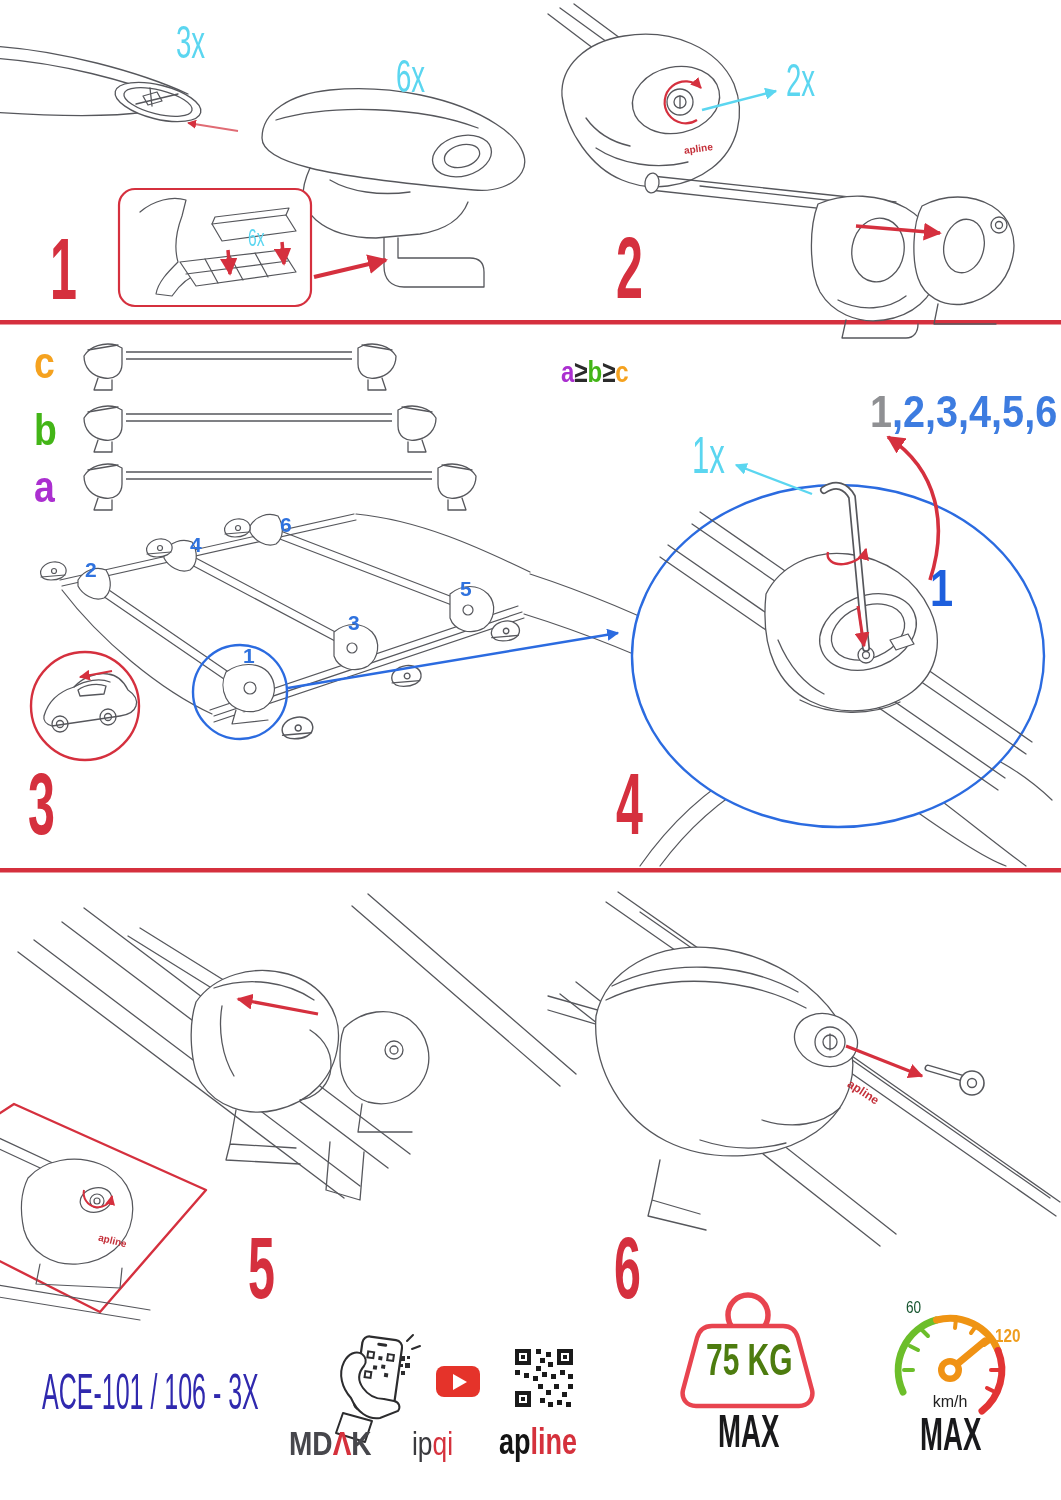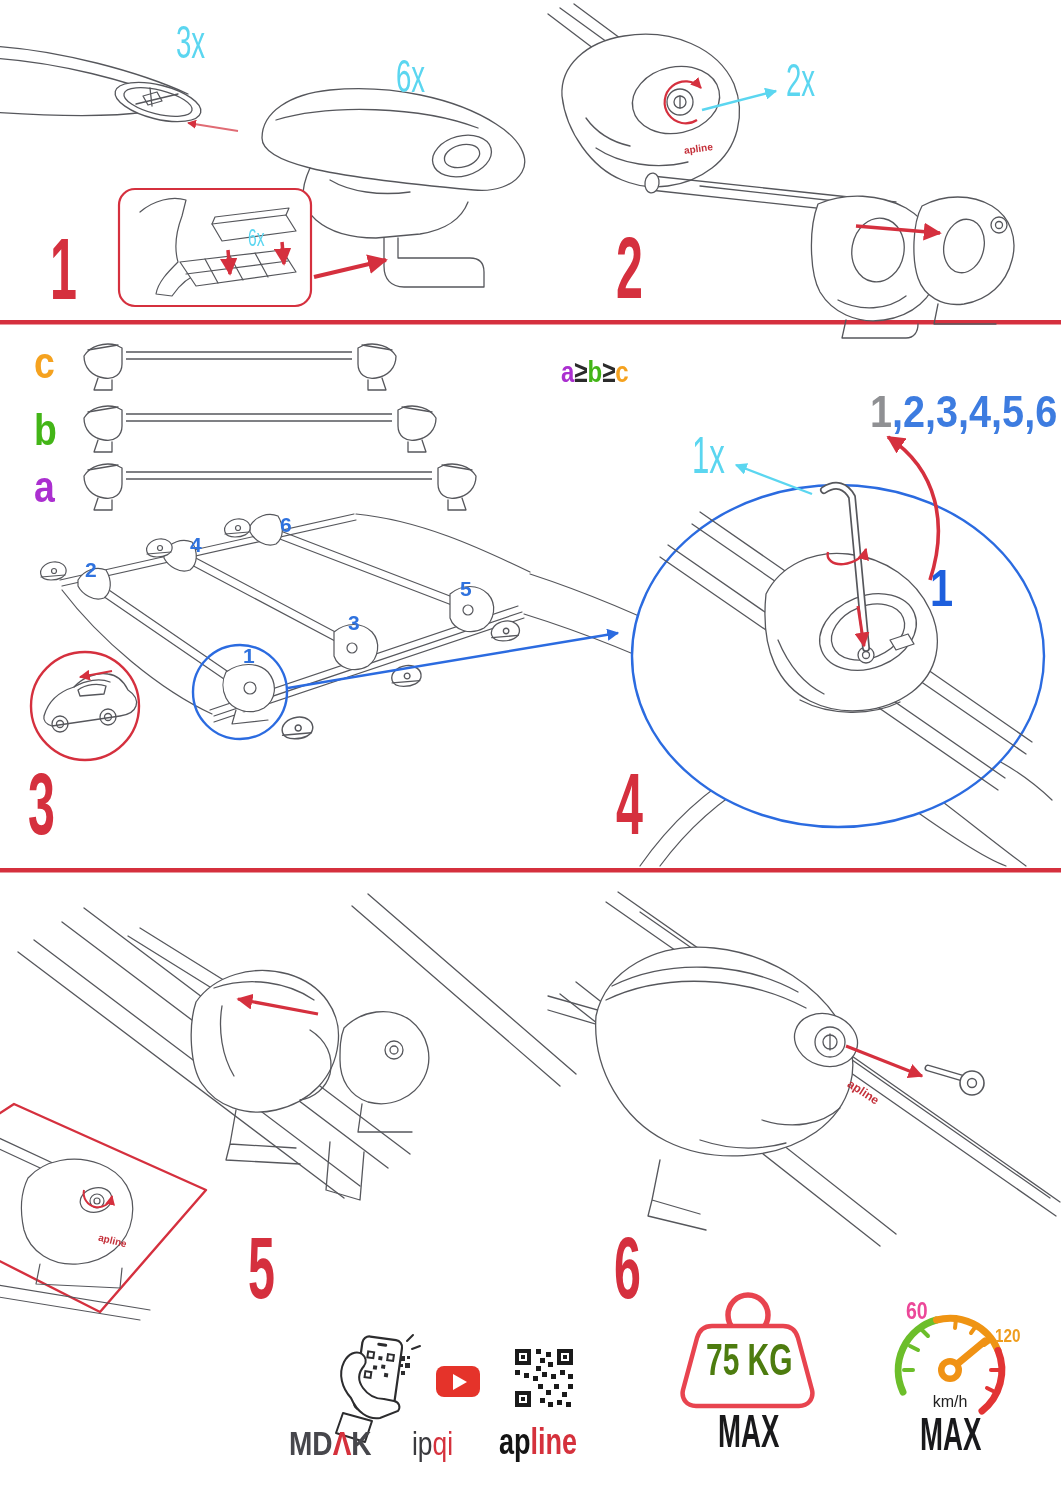--- a/index.html
+++ b/index.html
@@ -350,24 +350,25 @@
 <div class="lbl roofnum" style="left:460px;top:578px">5</div>
 <div class="lbl roofnum" style="left:280px;top:514px">6</div>
 
 <div class="lbl stepnum" style="left:28px;top:760px"><span class="cond" style="transform:scaleX(.55)">3</span></div>
 <div class="lbl stepnum" style="left:616px;top:760px"><span class="cond" style="transform:scaleX(.55)">4</span></div>
 <div class="lbl stepnum" style="left:248px;top:1224px"><span class="cond" style="transform:scaleX(.55)">5</span></div>
 <div class="lbl stepnum" style="left:614px;top:1224px"><span class="cond" style="transform:scaleX(.55)">6</span></div>
 <div class="brandtiny" style="left:98px;top:1236px;transform:rotate(14deg)">apline</div>
 <div class="brandtiny" style="left:846px;top:1086px;font-size:12px;transform:rotate(33deg)">apline</div>
 
+<div class="lbl" style="left:42px;top:1367px;font-size:50px;font-weight:400;color:#3029ae"><span class="cond" style="transform:scaleX(.5)">ACE-101 / 106 - 3X</span></div>
 <div class="lbl" style="left:289px;top:1427px;font-size:33px;font-weight:700;color:#47474c"><span class="cond" style="transform:scaleX(.85)"><span>MD</span><span style="color:#d5313c">Λ</span><span>K</span></span></div>
 <div class="lbl" style="left:412px;top:1427px;font-size:33px;font-weight:500"><span class="cond" style="transform:scaleX(.8)"><span style="color:#3a3a3e">ip</span><span style="color:#d5313c">qi</span></span></div>
 <div class="lbl" style="left:499px;top:1423px;font-size:37px;font-weight:700"><span class="cond" style="transform:scaleX(.73)"><span style="color:#141414">ap</span><span style="color:#d5313c">line</span></span></div>
 
 <div class="lbl" style="left:706px;top:1338px;font-size:44px;font-weight:700;color:#4d7c0f"><span class="cond" style="transform:scaleX(.68)">75 KG</span></div>
 <div class="lbl" style="left:718px;top:1408px;font-size:46px;font-weight:700;color:#19191b"><span class="cond" style="transform:scaleX(.6)">MAX</span></div>
-<div class="lbl" style="left:906px;top:1300px;font-size:23px;font-weight:700;color:#ec4899"><span class="cond" style="transform:scaleX(.85)">60</span></div>
+<div class="lbl" style="left:906px;top:1300px;font-size:16px;font-weight:400;color:#14532d"><span class="cond" style="transform:scaleX(.85)">60</span></div>
 <div class="lbl" style="left:995px;top:1327px;font-size:18px;font-weight:700;color:#ef9d1e"><span class="cond" style="transform:scaleX(.85)">120</span></div>
 <div class="lbl" style="left:930px;top:1394px;font-size:16px;color:#222;width:40px;text-align:center">km/h</div>
 <div class="lbl" style="left:920px;top:1411px;font-size:46px;font-weight:700;color:#19191b"><span class="cond" style="transform:scaleX(.6)">MAX</span></div>
 
 </div>
 
 </body></html>

